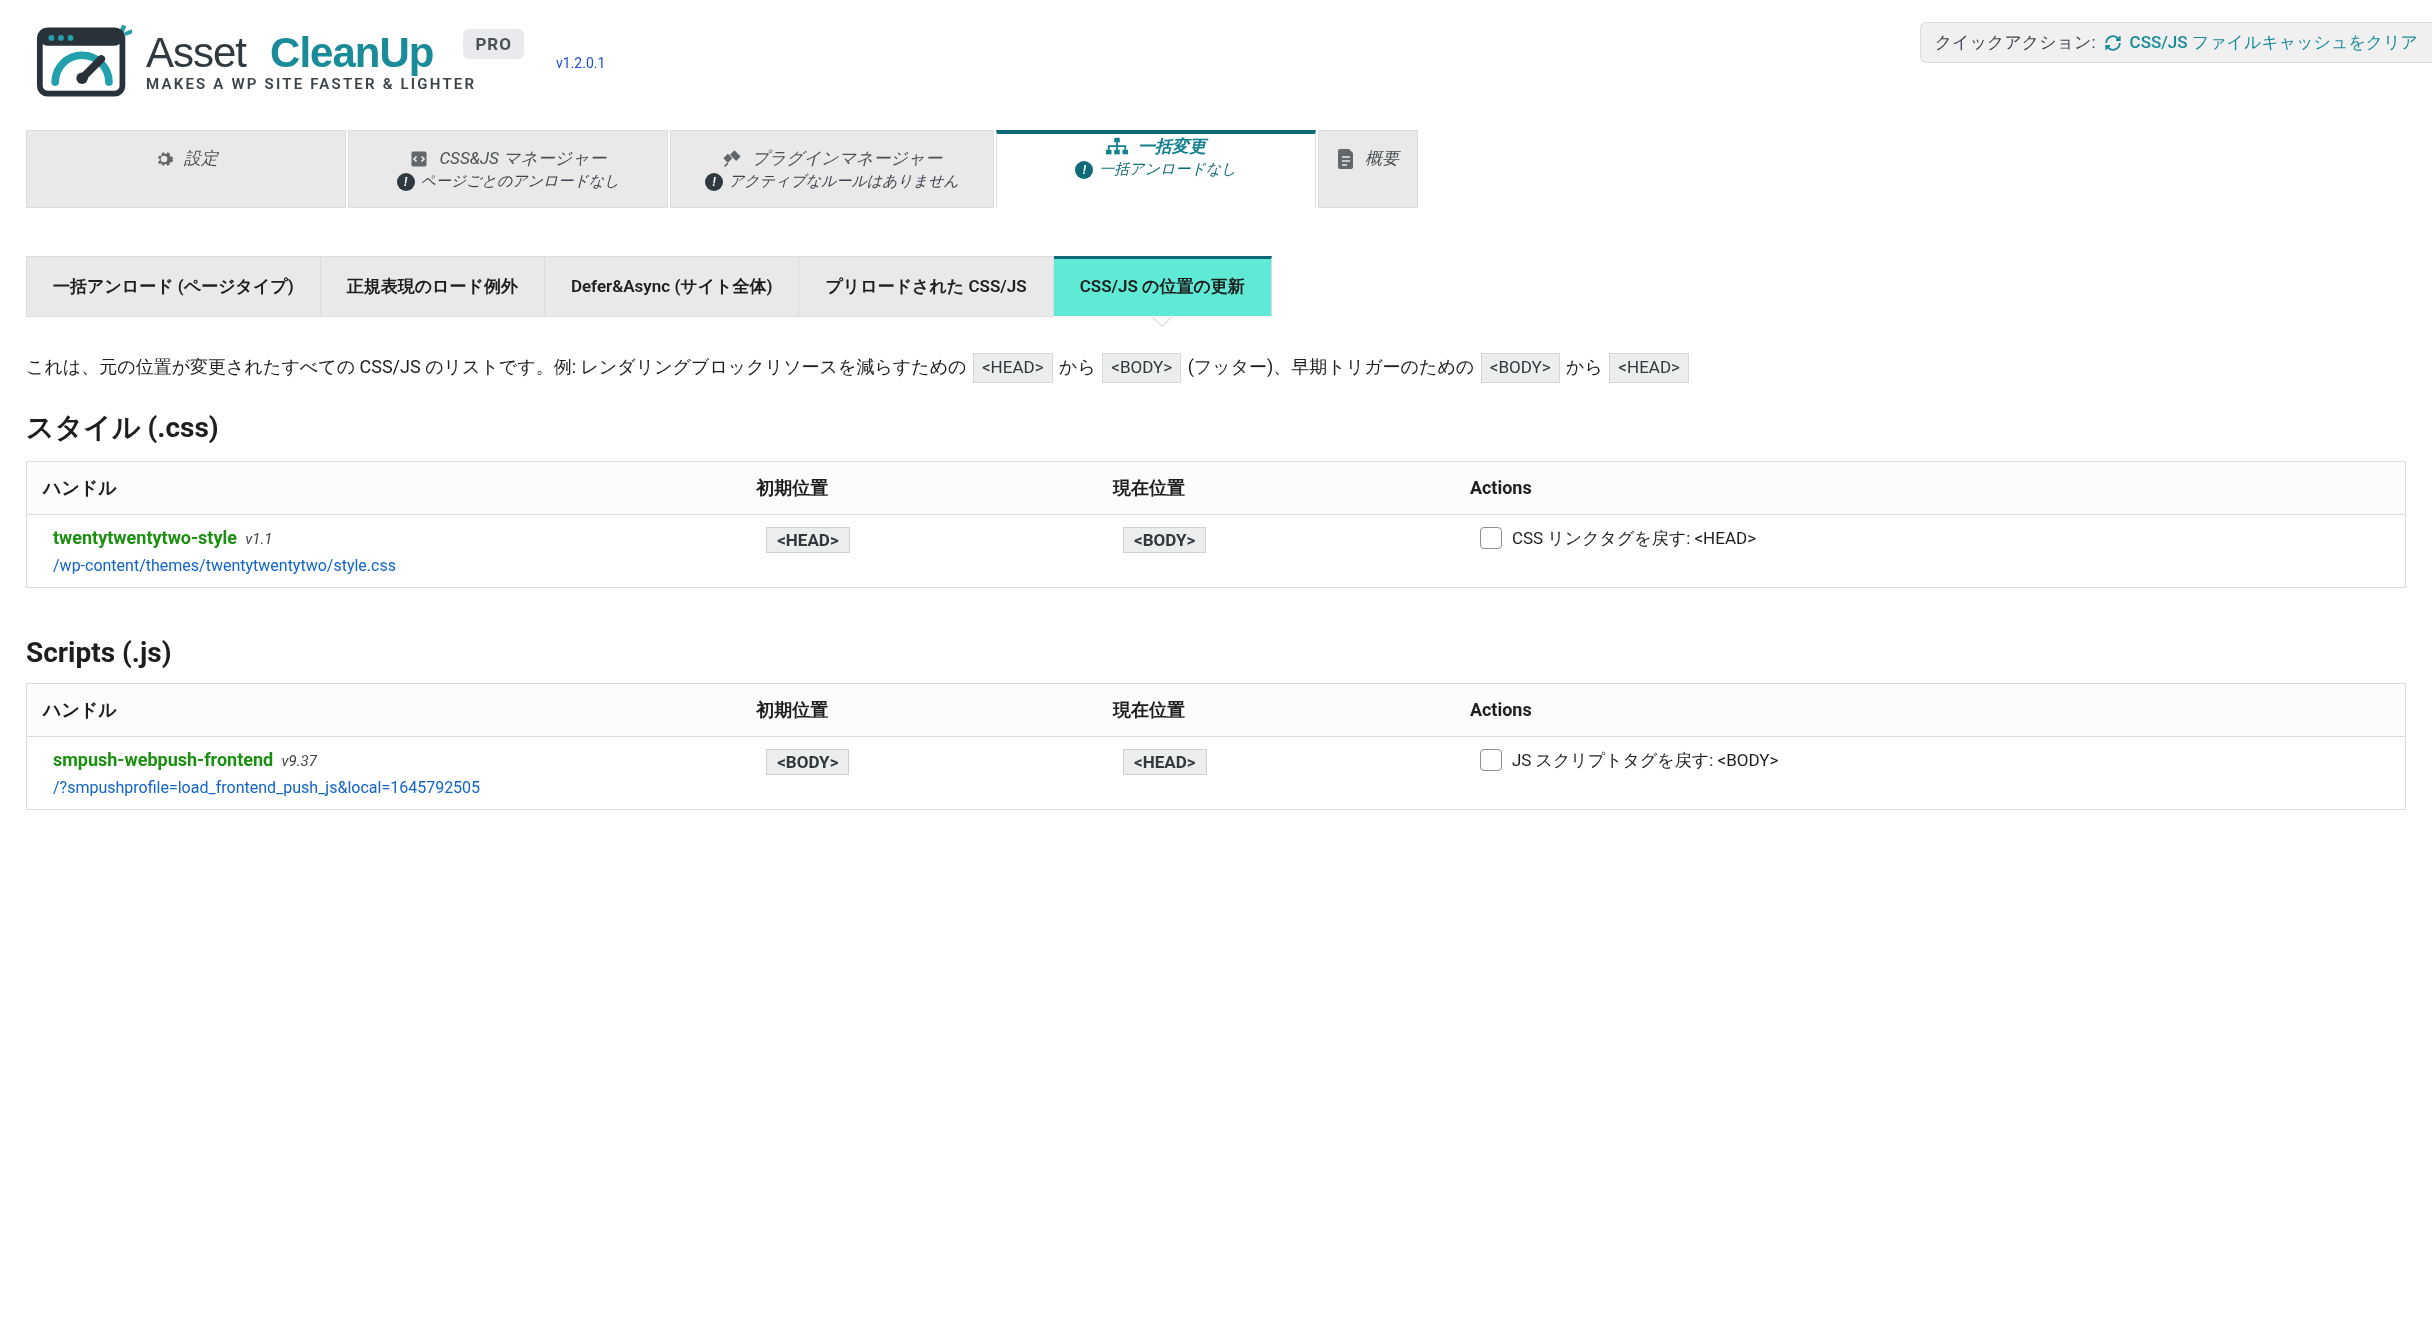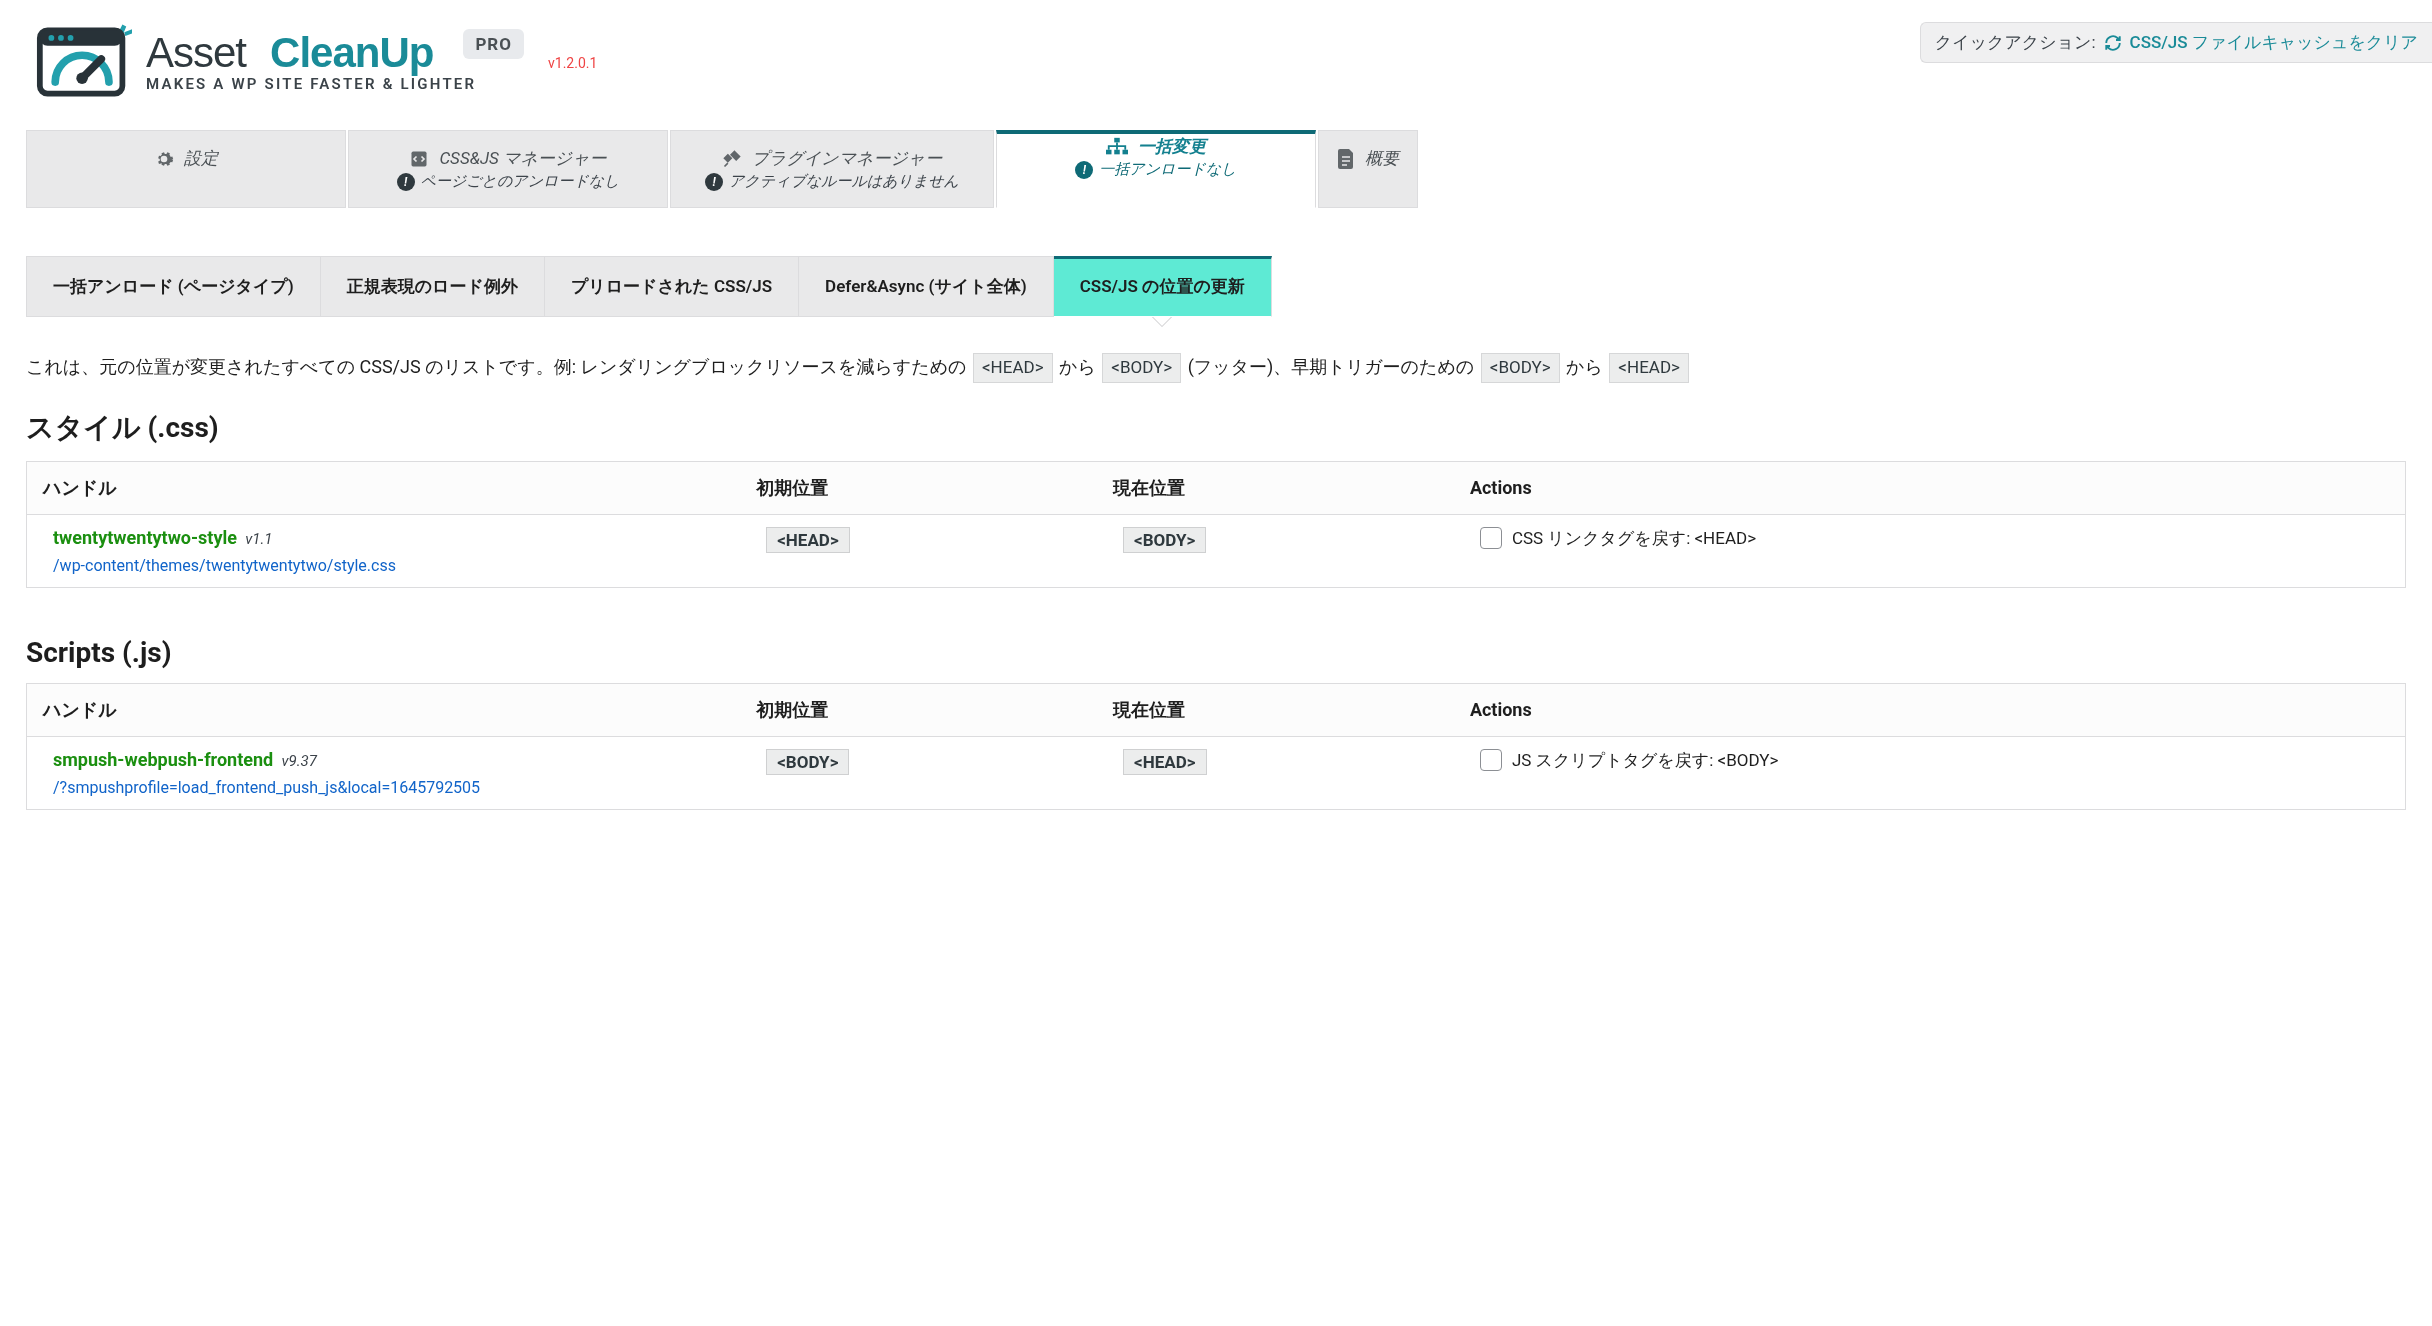--- a/index.html
+++ b/index.html
@@ -34,21 +34,22 @@
     }
     .brand-tagline {
       font-size: 15px;
       font-weight: 600;
       color: #3b4349;
       letter-spacing: 2.2px;
       margin-top: -2px;
     }
     .brand-version {
       font-size: 14px;
-      color: #ef4444;
+      color: #1d4ed8;
+      margin-left: 8px;
       align-self: flex-end;
       margin-bottom: 6px;
     }
     .quick-actions {
       display: flex;
       align-items: center;
       background: #f0f0f1;
       border: 1px solid #dcdcde;
       border-right: none;
       border-radius: 6px 0 0 6px;
@@ -295,22 +296,22 @@
           </svg>
       </span>
       <span>概要</span>
     </div>
   </div>
 </div>
 
 <div class="sub-nav">
   <div class="stab">一括アンロード (ページタイプ)</div>
   <div class="stab">正規表現のロード例外</div>
+  <div class="stab">Defer&amp;Async (サイト全体)</div>
   <div class="stab">プリロードされた CSS/JS</div>
-  <div class="stab">Defer&amp;Async (サイト全体)</div>
   <div class="stab active">CSS/JS の位置の更新</div>
 </div>
 
 <div class="content">
   <p class="desc-line">
     <span>これは、元の位置が変更されたすべての CSS/JS のリストです。例: レンダリングブロックリソースを減らすための</span>
     <span class="tag-chip">&lt;HEAD&gt;</span>
     <span>から</span>
     <span class="tag-chip">&lt;BODY&gt;</span>
     <span>(フッター)、早期トリガーのための</span>

